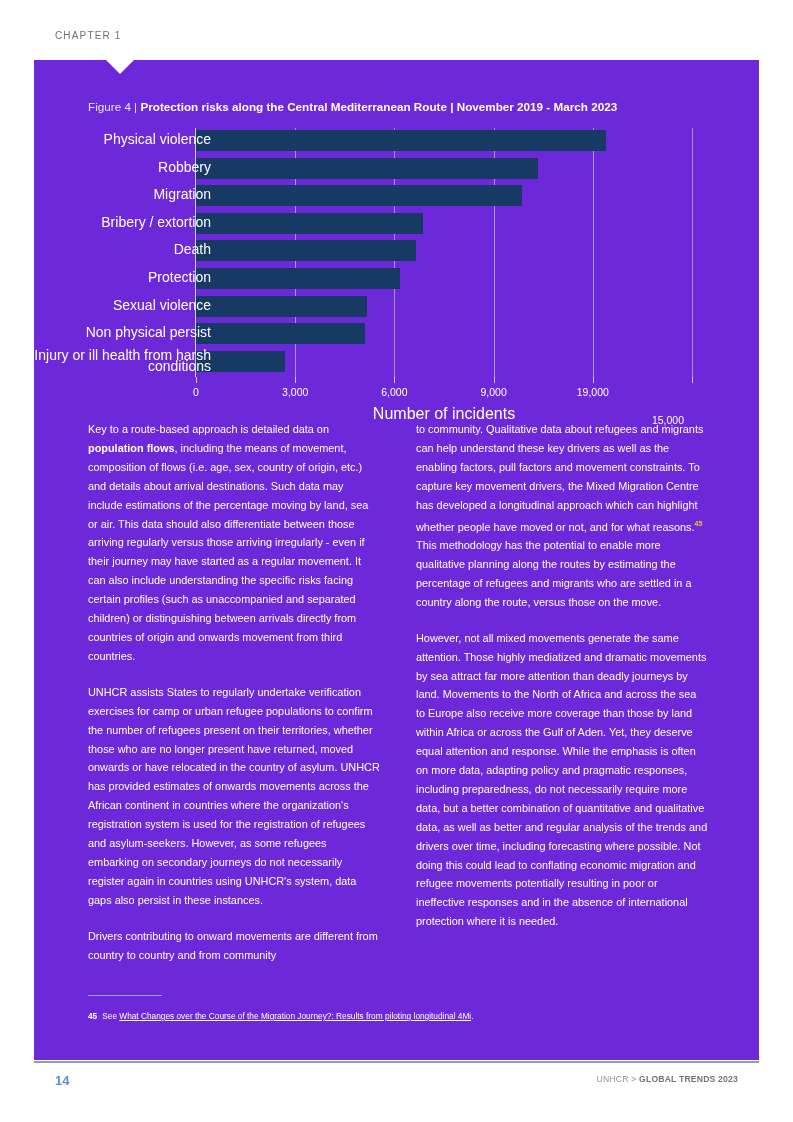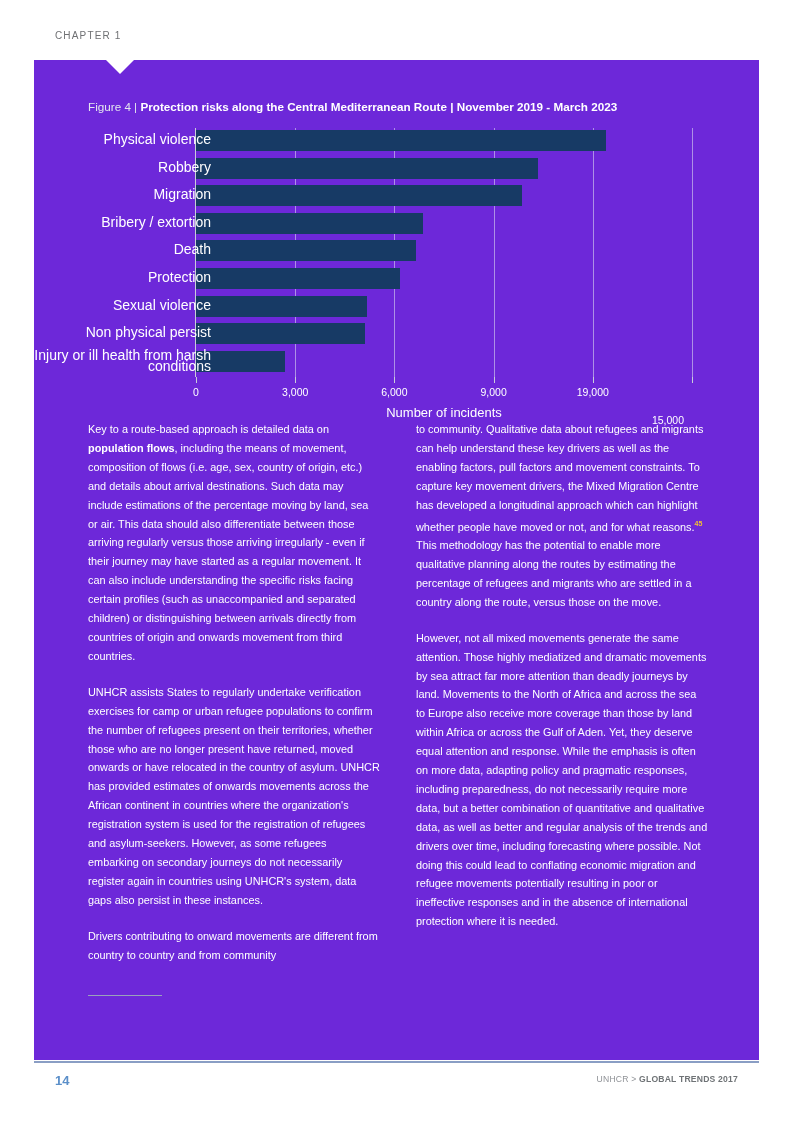--- a/index.html
+++ b/index.html
@@ -123,21 +123,21 @@
     font-size: 10.5px;
     color: #ffffff;
     transform: translateX(-50%);
     white-space: nowrap;
   }
   .axis-title {
     position: absolute;
     top: 277px;
     left: 410px;
     transform: translateX(-50%);
-    font-size: 13px;
+    font-size: 16px;
     color: #ffffff;
     white-space: nowrap;
   }
 
   
   .columns {
     position: absolute;
     left: 54px;
     top: 360px;
     width: 620px;
@@ -294,19 +294,22 @@
         <p><span>UNHCR assists States to regularly undertake verification exercises for camp or urban refugee populations to confirm the number of refugees present on their territories, whether those who are no longer present have returned, moved onwards or have relocated in the country of asylum. UNHCR has provided estimates of onwards movements across the African continent in countries where the organization's registration system is used for the registration of refugees and asylum-seekers. However, as some refugees embarking on secondary journeys do not necessarily register again in countries using UNHCR's system, data gaps also persist in these instances.</span></p>
         <p><span>Drivers contributing to onward movements are different from country to country and from community</span></p>
       </div>
     <div class="col" id="right-col">
         <p><span>to community. Qualitative data about refugees and migrants can help understand these key drivers as well as the enabling factors, pull factors and movement constraints. To capture key movement drivers, the Mixed Migration Centre has developed a longitudinal approach which can highlight whether people have moved or not, and for what reasons.</span><sup class="fn-ref">45</sup><span> This methodology has the potential to enable more qualitative planning along the routes by estimating the percentage of refugees and migrants who are settled in a country along the route, versus those on the move.</span></p>
         <p><span>However, not all mixed movements generate the same attention. Those highly mediatized and dramatic movements by sea attract far more attention than deadly journeys by land. Movements to the North of Africa and across the sea to Europe also receive more coverage than those by land within Africa or across the Gulf of Aden. Yet, they deserve equal attention and response. While the emphasis is often on more data, adapting policy and pragmatic responses, including preparedness, do not necessarily require more data, but a better combination of quantitative and qualitative data, as well as better and regular analysis of the trends and drivers over time, including forecasting where possible. Not doing this could lead to conflating economic migration and refugee movements potentially resulting in poor or ineffective responses and in the absence of international protection where it is needed.</span></p>
       </div>
   </div>
 
   <div class="footnote-rule"></div>
+  <div class="footnote">
+    <span class="fn-num">45</span><span>See </span><span class="fn-link">What Changes over the Course of the Migration Journey?: Results from piloting longitudinal 4Mi</span><span>.</span>
+  </div>
 </div>
 
 <div class="footer-rule"></div>
 <div class="page-number">14</div>
 <div class="footer-right">
-  <span>UNHCR &gt; </span><span class="fr-bold">GLOBAL TRENDS 2017</span>
+  <span>UNHCR &gt; </span><span class="fr-bold">GLOBAL TRENDS 2023</span>
 </div>
 
 </body></html>

